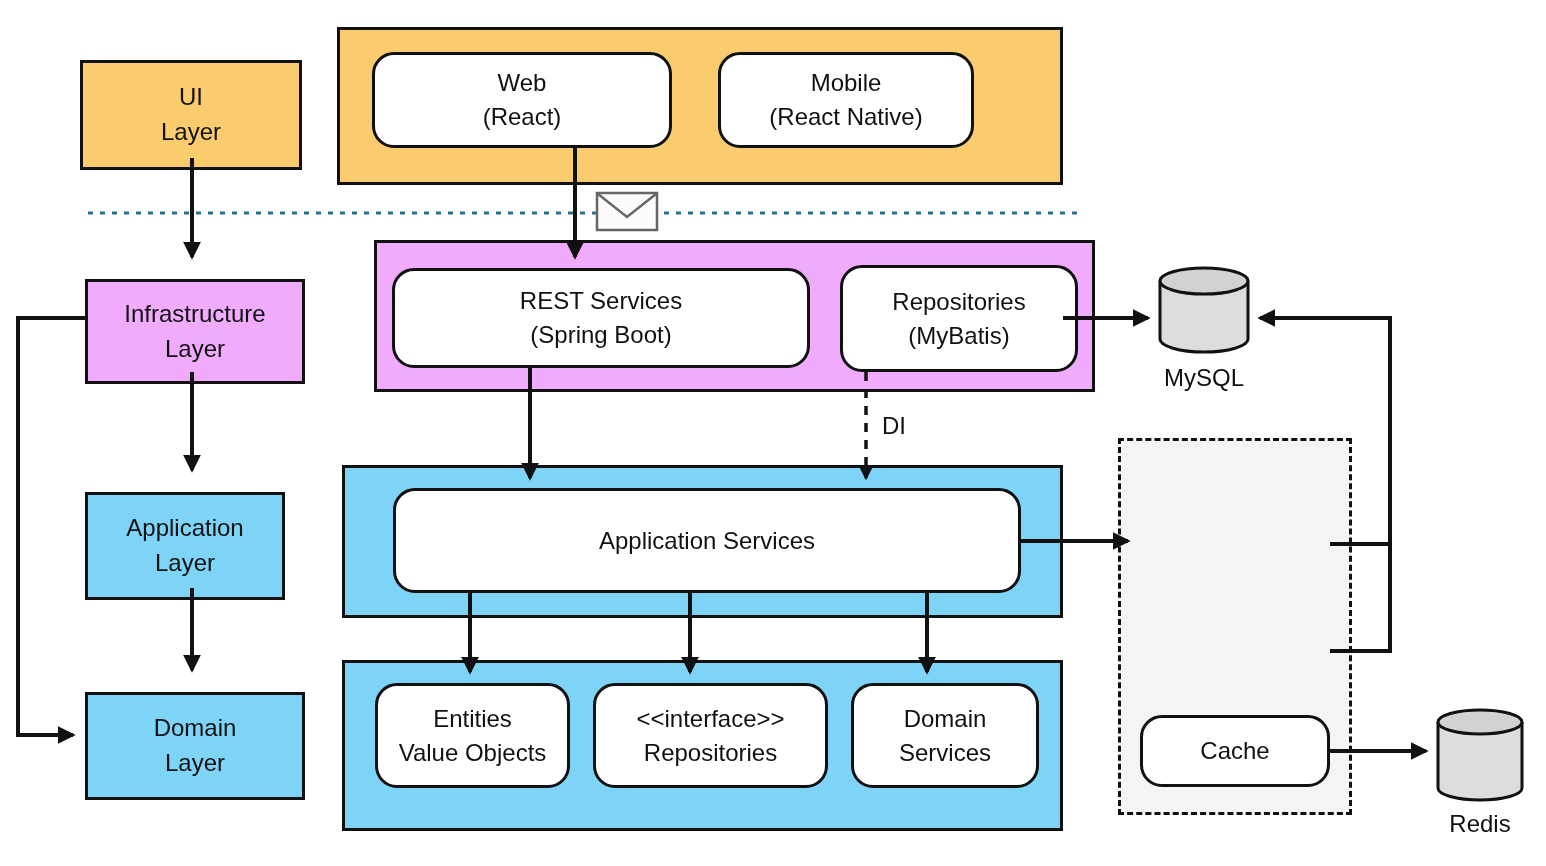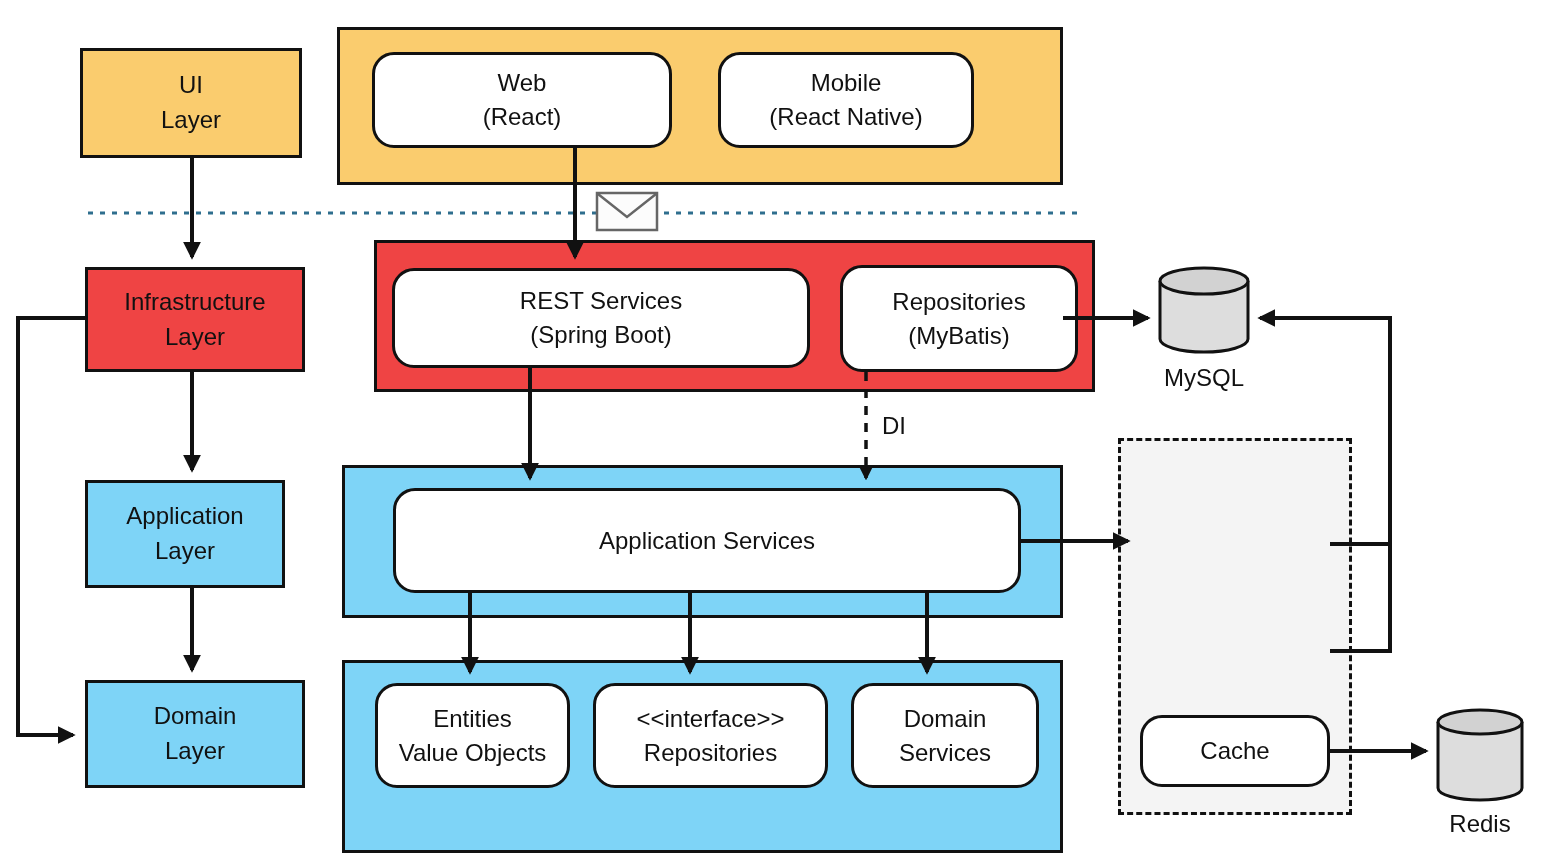--- a/index.html
+++ b/index.html
@@ -1,30 +1,30 @@
 <!DOCTYPE html>
 <html><head>
 <meta charset="utf-8">
 <style>
   html,body{margin:0;padding:0;background:#ffffff;font-family:"Liberation Sans",sans-serif;}
   #stage{position:relative;width:1546px;height:866px;background:#ffffff;overflow:hidden;}
 
   .container{position:absolute;border:3px solid #111;box-sizing:border-box;z-index:1;}
   .layerbox{position:absolute;border:3px solid #111;box-sizing:border-box;z-index:1;
             display:flex;align-items:center;justify-content:center;text-align:center;
-            font-size:24px;color:#111;white-space:pre-line;line-height:1.45;}
+            font-size:24px;color:#111;white-space:pre-line;line-height:1.45;margin-top:12px;}
   .roundbox{position:absolute;border:3px solid #111;border-radius:22px;background:#ffffff;
             box-sizing:border-box;display:flex;align-items:center;justify-content:center;
             text-align:center;font-size:24px;color:#111;white-space:pre-line;line-height:1.4;z-index:2;}
   .label{position:absolute;font-size:24px;color:#111;text-align:center;z-index:4;white-space:nowrap;}
   .panel-title{position:absolute;width:100%;top:16px;left:0;text-align:center;font-size:24px;color:#111;}
 
   .orange{background:#FACC6E;}
   .blue{background:#7ED4F7;}
-  .gray{background:#ef4444;}
+  .gray{background:#f0abfc;}
 
   #cross-panel{position:absolute;border:3px dashed #111;background:#F4F4F4;box-sizing:border-box;z-index:1;}
 
   #overlay{position:absolute;left:0;top:0;width:1546px;height:866px;z-index:3;pointer-events:none;}
 </style>
 </head>
 <body>
 
 <div id="stage">
 
@@ -48,21 +48,21 @@
     <div class="roundbox" style="left:15px;top:25px;width:418px;height:100px;">REST Services
 (Spring Boot)</div>
     <div class="roundbox" style="left:463px;top:22px;width:238px;height:107px;">Repositories
 (MyBatis)</div>
   </div>
 
   <div class="container blue" style="left:342px;top:465px;width:721px;height:153px;">
     <div class="roundbox" style="left:48px;top:20px;width:628px;height:105px;">Application Services</div>
   </div>
 
-  <div class="container blue" style="left:342px;top:660px;width:721px;height:193px;">
+  <div class="container blue" style="left:342px;top:660px;width:721px;height:171px;">
     <div class="roundbox" style="left:30px;top:20px;width:195px;height:105px;">Entities
 Value Objects</div>
     <div class="roundbox" style="left:248px;top:20px;width:235px;height:105px;">&lt;&lt;interface&gt;&gt;
 Repositories</div>
     <div class="roundbox" style="left:506px;top:20px;width:188px;height:105px;">Domain
 Services</div>
   </div>
 
   <div id="cross-panel" style="left:1118px;top:438px;width:234px;height:377px;">
     <div class="roundbox" style="left:19px;top:274px;width:190px;height:72px;">Cache</div>

